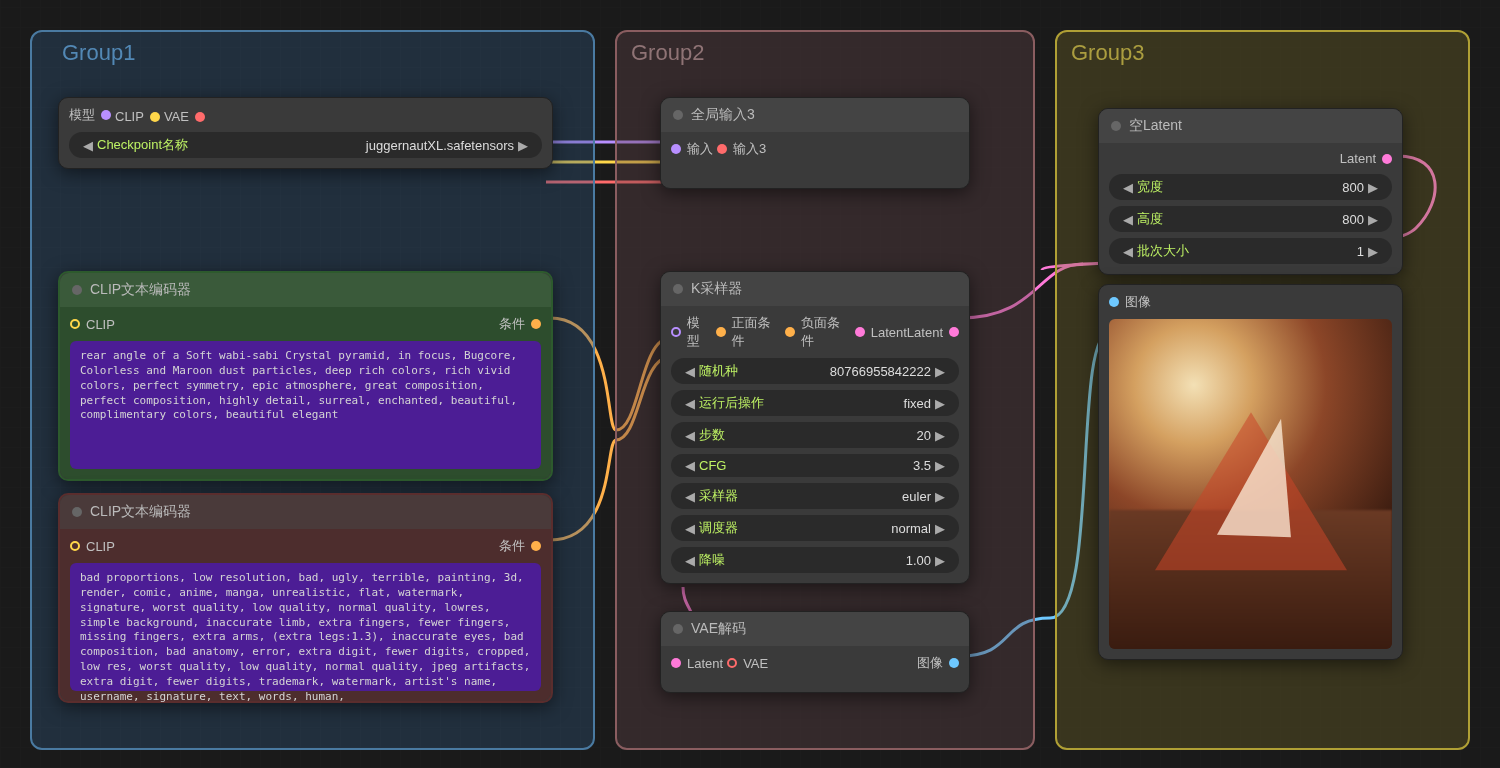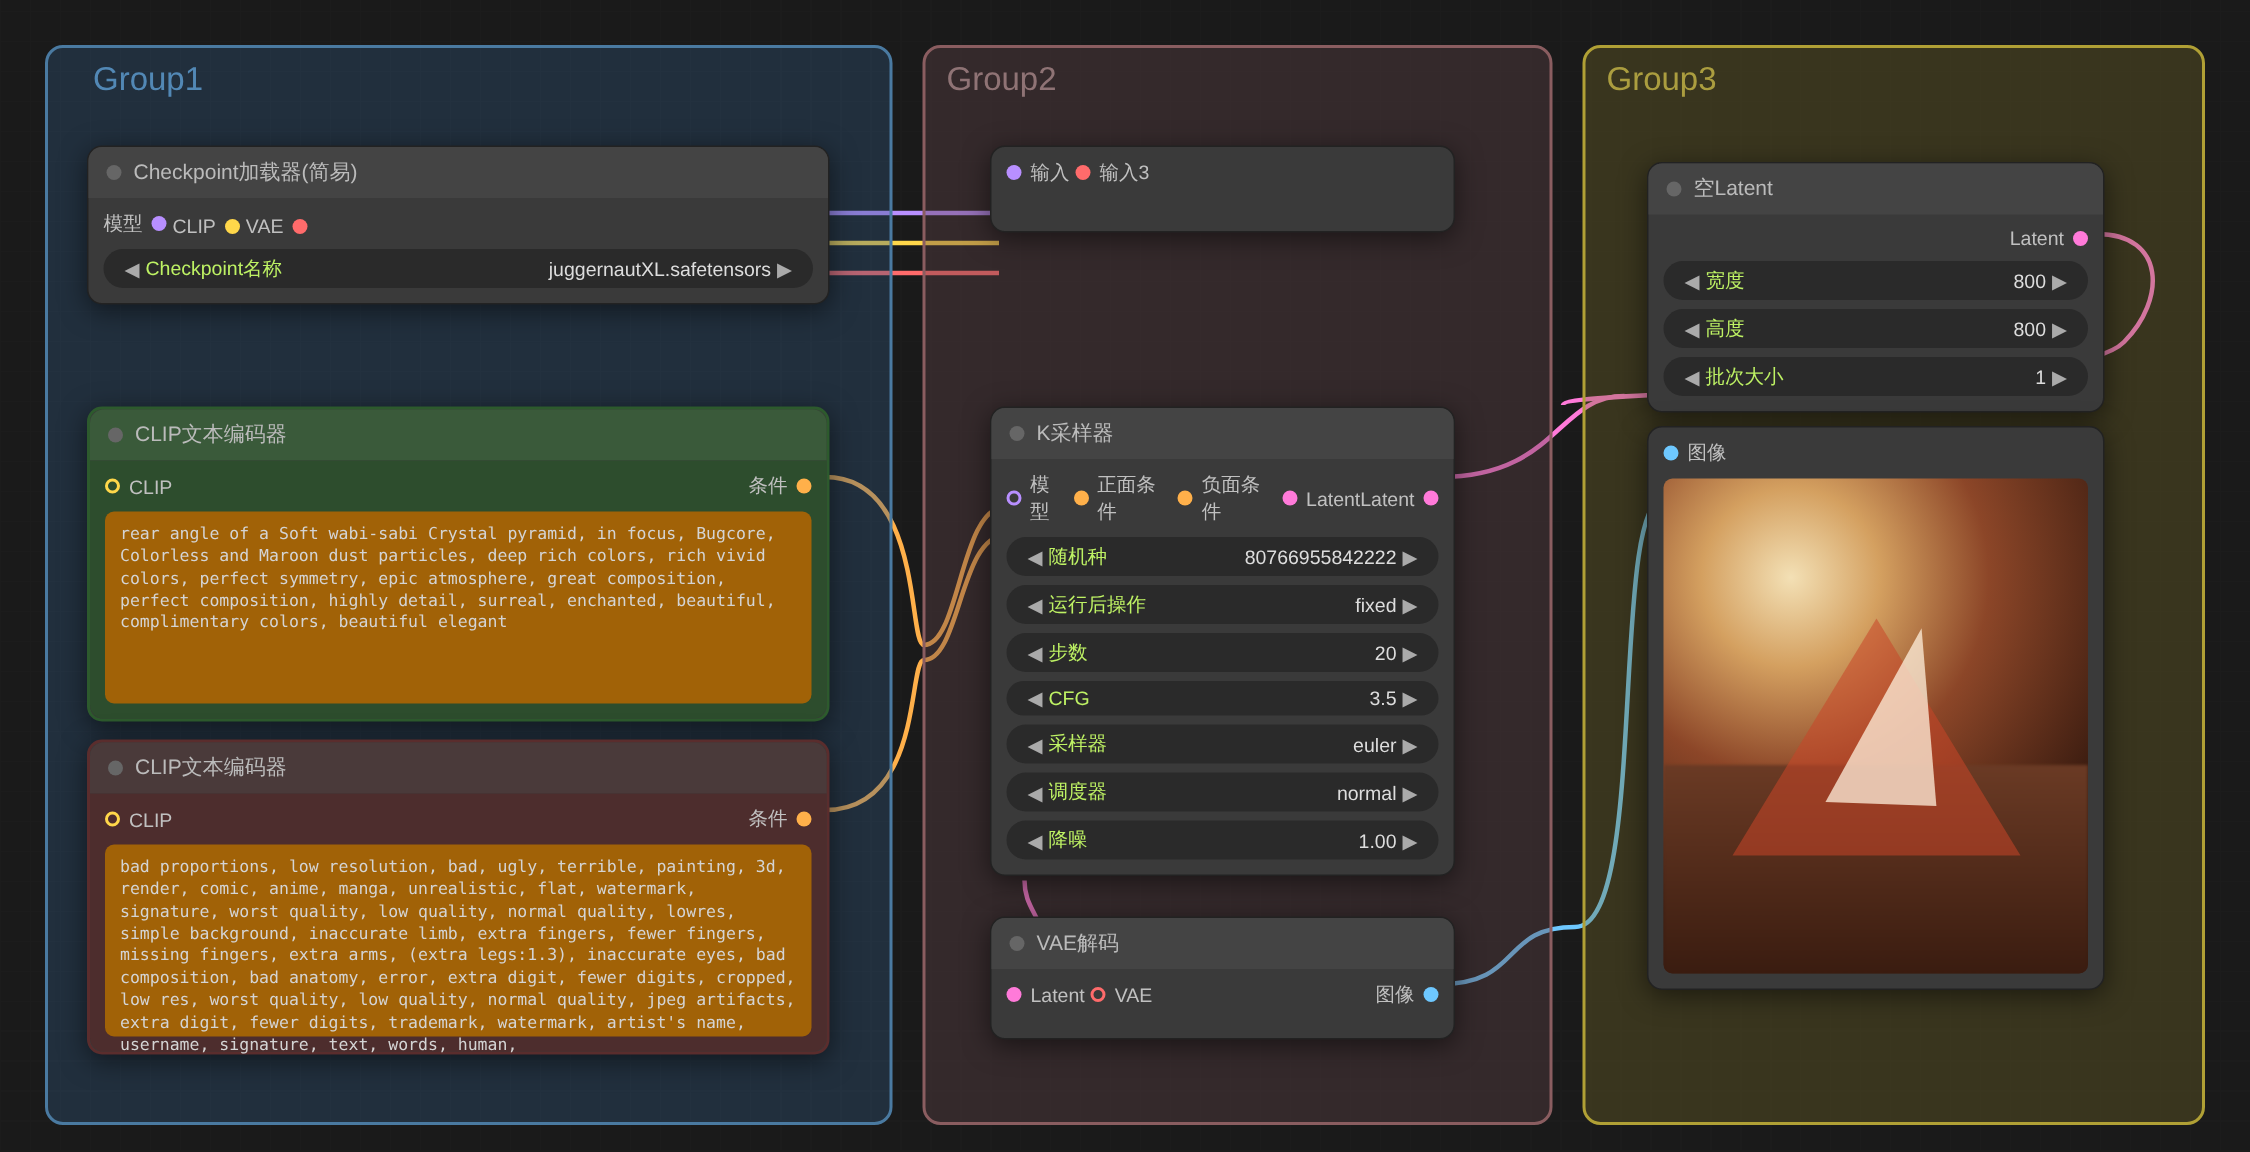--- a/index.html
+++ b/index.html
@@ -24,21 +24,21 @@
   .c-purple { background:#b88fff;} .r-purple{border-color:#b88fff;}
   .c-yellow { background:#ffd74a;} .r-yellow{border-color:#ffd74a;}
   .c-red { background:#ff6b6b;} .r-red{border-color:#ff6b6b;}
   .c-orange { background:#ffb04a;}
   .c-pink { background:#ff7ad9;}
   .c-cyan { background:#6ec8ff;}
   .widget { display: flex; align-items: center; background: #2a2a2a; border-radius: 14px; padding: 4px 10px; margin-top: 6px; font-size: 13px; }
   .widget .arrow { color:#aaa; padding:0 4px; }
   .widget .wl { color:#bef264; flex:0 0 auto; }
   .widget .wv { color:#ddd; margin-left:auto; text-align:right; }
-  .prompt { background:#a16207; border-radius:6px; padding:8px 10px; margin-top:6px; font-family:ui-monospace,Menlo,Consolas,monospace; font-size:11px; line-height:1.35; color:#d4d4d4; }
+  .prompt { background:#4c1d95; border-radius:6px; padding:8px 10px; margin-top:6px; font-family:ui-monospace,Menlo,Consolas,monospace; font-size:11px; line-height:1.35; color:#d4d4d4; }
   .clip-pos { border:2px solid #2d5a2d; }
   .clip-pos .node-head { background:#3a5a3a; }
   .clip-pos .node-body { background:#2d4d2d; border-radius:0 0 9px 9px; }
   .clip-neg { border:2px solid #5a2d2d; }
   .clip-neg .node-head { background:#4a3a3a; }
   .clip-neg .node-body { background:#4d2d2d; border-radius:0 0 9px 9px; }
   .io-split { display:flex; justify-content:space-between; }
   .io-col { display:flex; flex-direction:row; gap:4px; }
   .previewimg { width:100%; height:330px; border-radius:6px; margin-top:6px; background: radial-gradient(circle at 30% 20%, #f3e0b5 0%, #d4a060 18%, #8c4628 40%, #3b1c10 72%); position:relative; overflow:hidden; }
   .pyramid-shape { position:absolute; left:50%; top:56%; transform:translate(-50%,-58%); width:0; height:0; border-left:96px solid transparent; border-right:96px solid transparent; border-bottom:158px solid rgba(200,70,40,0.55); filter:blur(0.4px); }
@@ -68,24 +68,20 @@
 
 <div class="group group2">
   <div class="group-title">Group2</div>
 </div>
 
 <div class="group group3">
   <div class="group-title">Group3</div>
 </div>
 
 <div class="node" style="left:58px; top:97px; width:495px;">
-  <div class="node-head">
-      <span class="dot-head"></span>
-      <span>Checkpoint加载器(简易)</span>
-    </div>
   <div class="node-body">
     <div class="io-col" style="align-items:flex-end;">
       <div class="port-row right">
           <span>模型</span>
           <span class="port-dot c-purple"></span>
         </div>
       <div class="port-row right">
           <span>CLIP</span>
           <span class="port-dot c-yellow"></span>
         </div>
@@ -137,20 +133,24 @@
       <div class="port-row right">
           <span>条件</span>
           <span class="port-dot c-orange"></span>
         </div>
     </div>
     <div class="prompt" style="height:128px;">bad proportions, low resolution, bad, ugly, terrible, painting, 3d, render, comic, anime, manga, unrealistic, flat, watermark, signature, worst quality, low quality, normal quality, lowres, simple background, inaccurate limb, extra fingers, fewer fingers, missing fingers, extra arms, (extra legs:1.3), inaccurate eyes, bad composition, bad anatomy, error, extra digit, fewer digits, cropped, low res, worst quality, low quality, normal quality, jpeg artifacts, extra digit, fewer digits, trademark, watermark, artist's name, username, signature, text, words, human,</div>
   </div>
 </div>
 
 <div class="node" style="left:660px; top:97px; width:310px;">
+  <div class="node-head">
+      <span class="dot-head"></span>
+      <span>全局输入3</span>
+    </div>
   <div class="node-body" style="padding-bottom:28px;">
     <div class="io-col">
       <div class="port-row">
           <span class="port-dot c-purple"></span>
           <span>输入</span>
         </div>
       <div class="port-row">
           <span class="port-dot c-red"></span>
           <span>输入3</span>
         </div>

